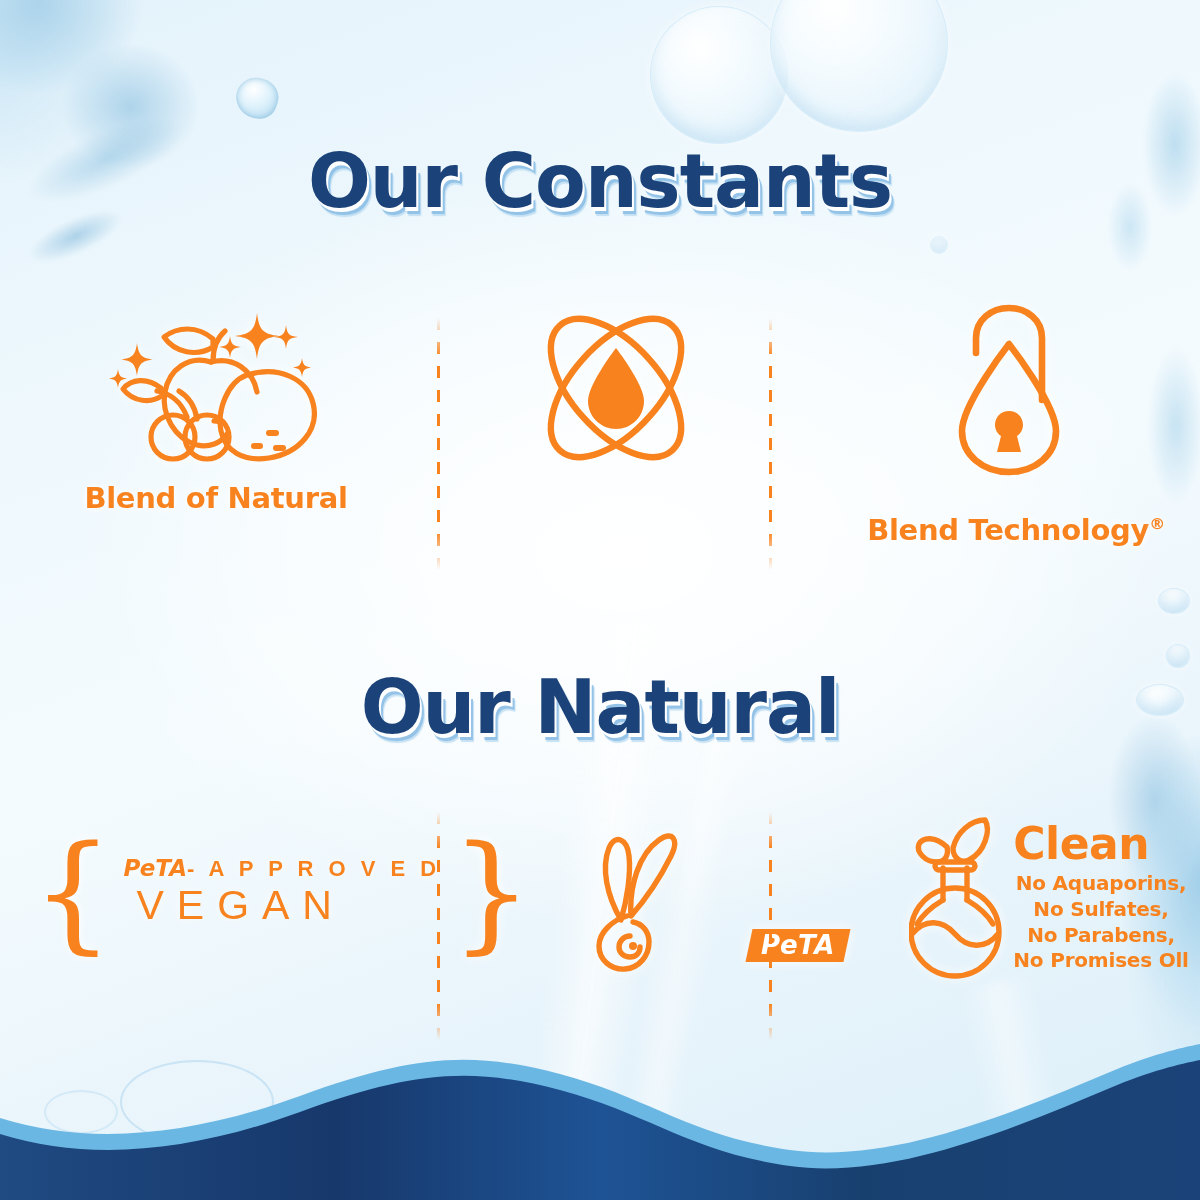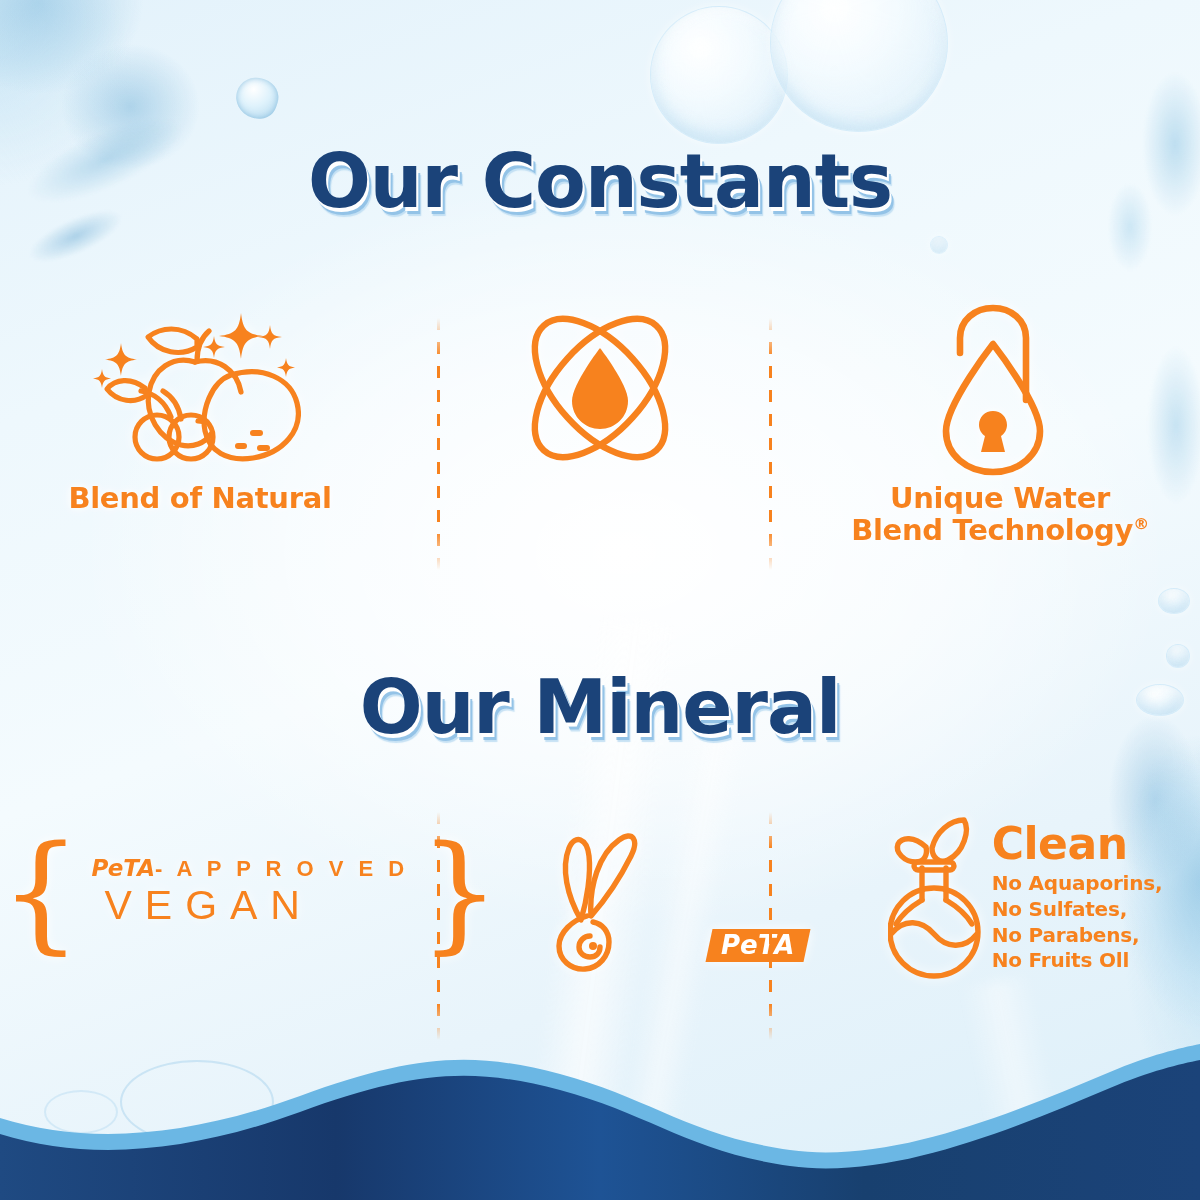--- a/index.html
+++ b/index.html
@@ -101,21 +101,21 @@
       4px 7px 0 rgba(139,189,228,0.85),
       5px 9px 1px rgba(176,214,240,0.7);
   }
   #h-constants{top:138px;font-size:74px;}
   #h-promises{top:664px;font-size:74px;}
 
   
   .row{position:absolute;left:0;width:1200px;display:flex;}
   #constants-row{top:300px;height:270px;}
   #promises-row{top:800px;height:240px;}
-  .cell{flex:1;display:flex;flex-direction:column;align-items:center;justify-content:flex-start;position:relative;}
+  .cell{flex:1;display:flex;flex-direction:column;align-items:center;justify-content:flex-start;position:relative;padding-left:32px;}
 
   .icon-wrap{display:flex;align-items:center;justify-content:center;height:180px;}
   .cell-label{
     margin-top:2px;text-align:center;color:#f7821e;font-weight:bold;
     font-size:29px;line-height:1.12;letter-spacing:-0.3px;
     font-family:"DejaVu Sans", sans-serif;
     text-shadow:0 0 7px rgba(255,255,255,0.95),0 0 14px rgba(255,255,255,0.8);
   }
   .cell-label sup{font-size:16px;vertical-align:super;}
 
@@ -159,21 +159,21 @@
     font-size:26px;padding:1px 12px 2px 12px;margin-left:52px;margin-bottom:6px;
     transform:skewX(-12deg);letter-spacing:0.5px;
     font-family:"DejaVu Sans", sans-serif;
   }
   .peta-box span{display:inline-block;transform:skewX(12deg);}
   .cf-word{
     color:#f7821e;font-family:"DejaVu Serif", serif;font-style:italic;
     font-size:46px;letter-spacing:0px;white-space:nowrap;
   }
 
-  .clean-badge{display:flex;align-items:center;margin-top:14px;}
+  .clean-badge{display:flex;align-items:center;margin-top:14px;text-align:center;}
   .clean-text{display:flex;flex-direction:column;align-items:flex-start;}
   .clean-title{
     color:#f7821e;font-weight:bold;font-size:44px;line-height:1;
     font-family:"DejaVu Sans", sans-serif;letter-spacing:-0.5px;
   }
   .clean-list{
     color:#f7821e;font-weight:bold;font-size:20px;line-height:1.28;margin-top:5px;
     font-family:"DejaVu Sans", sans-serif;letter-spacing:-0.2px;
   }
 
@@ -279,30 +279,30 @@
 
             <path d="M40 53 L40 38 C40 20 55 8 73 8 C91 8 106 20 106 38 L106 100"></path>
 
             <path d="M73 44 C73 44 26 104 26 131 C26 155 47 172 73 172 C99 172 120 155 120 131 C120 104 73 44 73 44 Z"></path>
           </g>
 
           <path d="M73 111 C81 111 87 117 87 125 C87 130 84 134 81 136 L85 152 L61 152 L65 136 C62 134 59 130 59 125 C59 117 65 111 73 111 Z" fill="#F7821E"></path>
         </svg>
       </div>
       <div class="cell-label">
-        <span>Unique Water</span><br>
+        <br>
         <span>Blend Technology</span><sup>®</sup>
       </div>
     </div>
   </div>
 
   <div class="divider" id="div-c1"></div>
   <div class="divider" id="div-c2"></div>
 
-  <div class="heading" id="h-promises">Our Mineral</div>
+  <div class="heading" id="h-promises">Our Natural</div>
 
   <div class="row" id="promises-row">
 
     <div class="cell">
       <div class="vegan-badge glow">
         <span class="brace">{</span>
         <span class="vegan-inner">
           <span class="peta-approved">
             <span class="peta-ital">PeTA</span><span>- A P P R O V E D</span>
           </span>
@@ -353,21 +353,21 @@
 
             <path d="M3 120 C16 104 34 106 46 120 C58 134 76 136 89 120"></path>
           </g>
         </svg>
         <span class="clean-text">
           <span class="clean-title">Clean</span>
           <span class="clean-list">
             <span>No Aquaporins,</span><br>
             <span>No Sulfates,</span><br>
             <span>No Parabens,</span><br>
-            <span>No Fruits Oll</span>
+            <span>No Promises Oll</span>
           </span>
         </span>
       </div>
     </div>
   </div>
 
   <div class="divider" id="div-p1"></div>
   <div class="divider" id="div-p2"></div>
 
   <svg id="wave" viewBox="0 0 1200 190" preserveAspectRatio="none">

